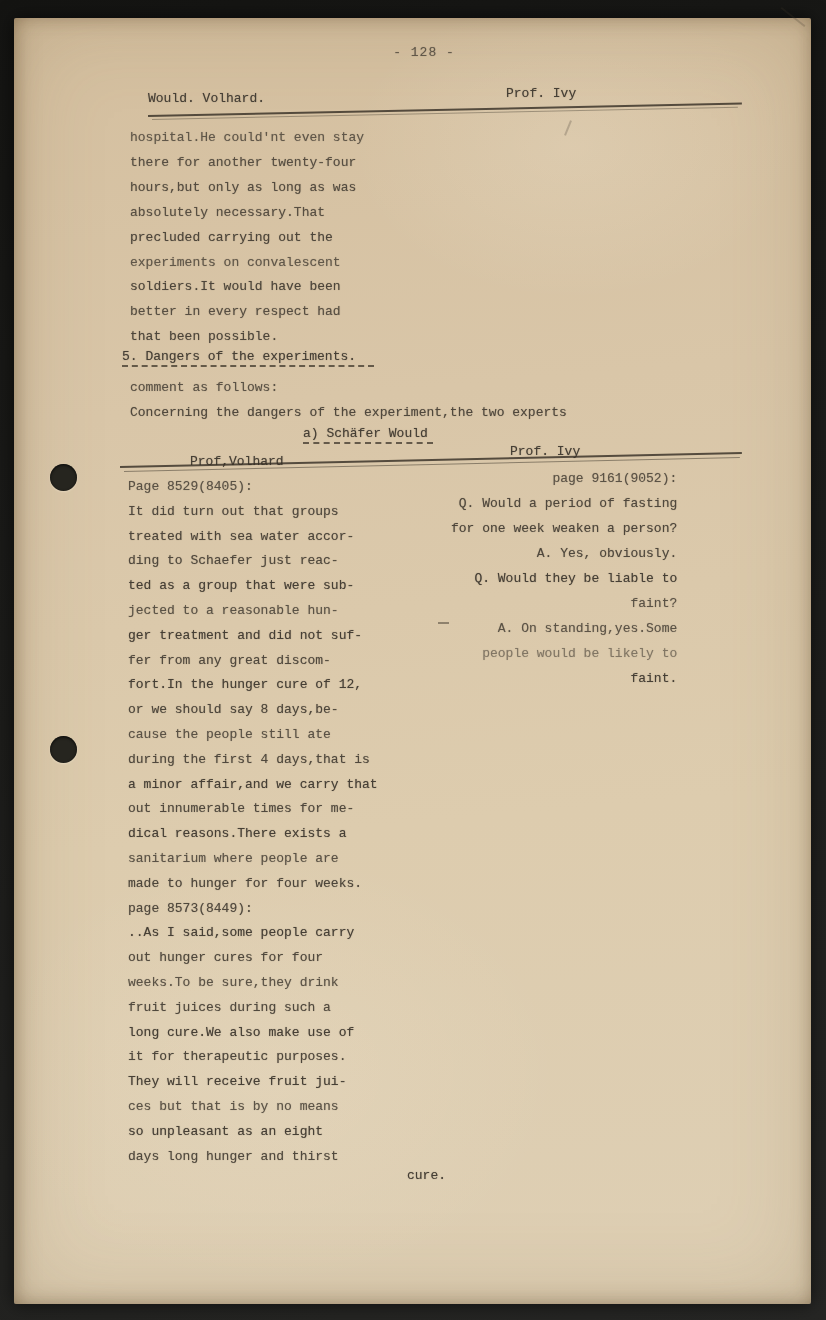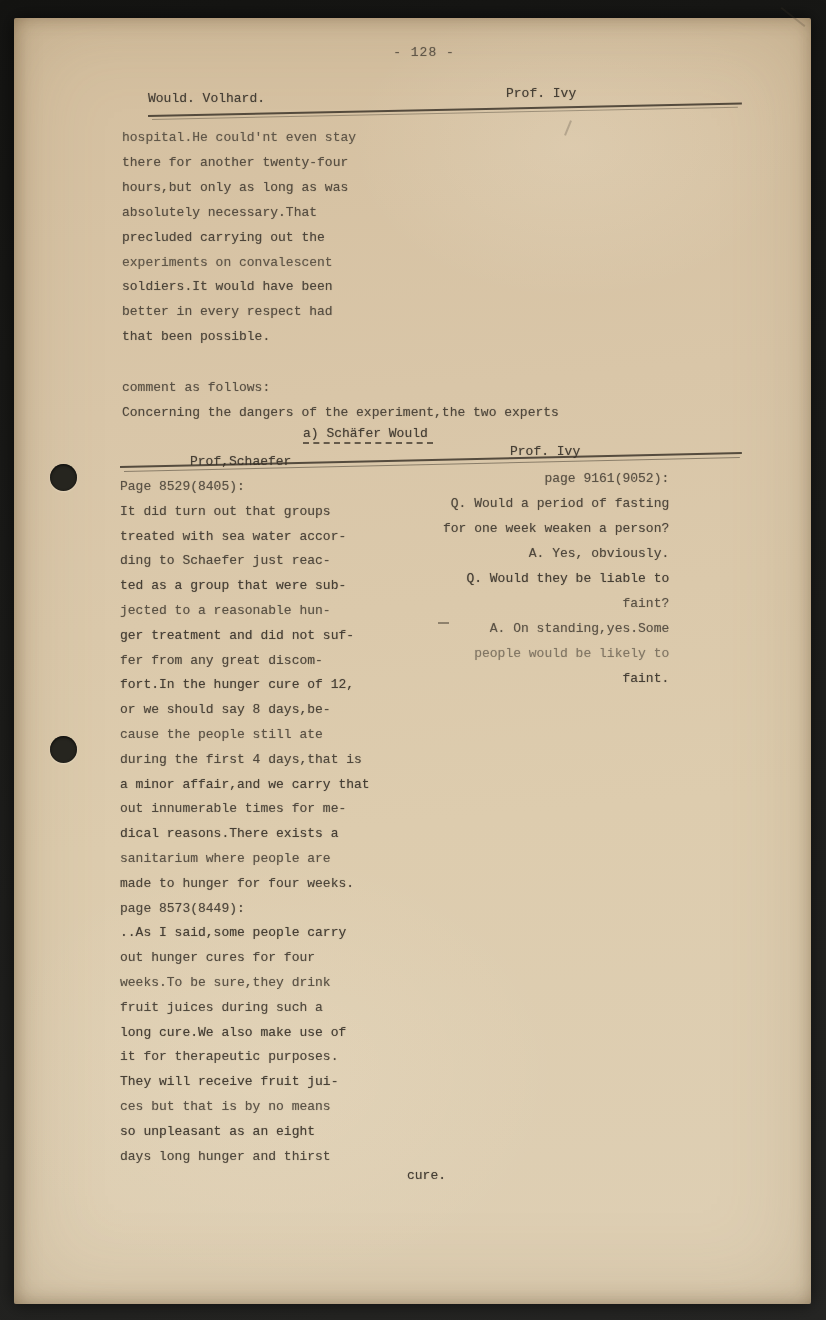--- a/index.html
+++ b/index.html
@@ -21,21 +21,21 @@
       inset -10px 0 22px -14px rgba(95,72,44,.4),
       inset 0 -12px 26px -16px rgba(95,72,44,.45),
       inset 0 10px 22px -14px rgba(95,72,44,.35);
     border-radius:2px;
   }
   .paper, .paper *{box-sizing:border-box;}
   .txt{
     position:absolute;color:#463f35;font-size:13px;white-space:pre;
     text-shadow:0 0 1px rgba(71,63,53,.55);
   }
-  .tline{white-space:pre;}
+  .tline{white-space:pre;margin-left:8px;}
   .intro .tline{line-height:24.9px;}
   .col-left .tline{line-height:24.8px;}
   .col-right .tline{line-height:25px;}
   .sec-intro .tline{line-height:25.4px;}
   .tline:nth-child(2n){opacity:.93;}
   .tline:nth-child(5n+1){opacity:.86;}
   .tline:nth-child(7n+3){opacity:.95;}
   .col-right .tline:nth-child(7){opacity:.85;}
   .col-right .tline:nth-child(8){opacity:.6;filter:blur(.3px);}
   .intro{opacity:.95;}
@@ -75,25 +75,26 @@
 
   <div class="txt pagenum">- 128 -</div>
 
   <div class="txt hdr-left">Would. Volhard.</div>
   <div class="txt hdr-right">Prof. Ivy</div>
   <div class="rule rule-top"></div>
   <div class="rule rule-top-b"></div>
 
   <div class="txt intro"><div class="tline">hospital.He could'nt even stay</div><div class="tline">there for another twenty-four</div><div class="tline">hours,but only as long as was</div><div class="tline">absolutely necessary.That</div><div class="tline">precluded carrying out the</div><div class="tline">experiments on convalescent</div><div class="tline">soldiers.It would have been</div><div class="tline">better in every respect had</div><div class="tline">that been possible.</div></div>
 
+  <div class="txt sec-head">5. Dangers of the experiments.</div>
   <div class="txt sec-intro"><div class="tline">comment as follows:</div><div class="tline">Concerning the dangers of the experiment,the two experts</div></div>
 
   <div class="txt group-head">a) Schäfer Would</div>
 
-  <div class="txt col-hdr-left">Prof,Schaefer</div>
+  <div class="txt col-hdr-left">Prof,Volhard</div>
   <div class="txt col-hdr-right">Prof. Ivy</div>
   <div class="rule rule-mid-a"></div>
   <div class="rule rule-mid-b"></div>
 
   <div class="txt col-left"><div class="tline">Page 8529(8405):</div><div class="tline">It did turn out that groups</div><div class="tline">treated with sea water accor-</div><div class="tline">ding to Schaefer just reac-</div><div class="tline">ted as a group that were sub-</div><div class="tline">jected to a reasonable hun-</div><div class="tline">ger treatment and did not suf-</div><div class="tline">fer from any great discom-</div><div class="tline">fort.In the hunger cure of 12,</div><div class="tline">or we should say 8 days,be-</div><div class="tline">cause the people still ate</div><div class="tline">during the first 4 days,that is</div><div class="tline">a minor affair,and we carry that</div><div class="tline">out innumerable times for me-</div><div class="tline">dical reasons.There exists a</div><div class="tline">sanitarium where people are</div><div class="tline">made to hunger for four weeks.</div><div class="tline">page 8573(8449):</div><div class="tline">..As I said,some people carry</div><div class="tline">out hunger cures for four</div><div class="tline">weeks.To be sure,they drink</div><div class="tline">fruit juices during such a</div><div class="tline">long cure.We also make use of</div><div class="tline">it for therapeutic purposes.</div><div class="tline">They will receive fruit jui-</div><div class="tline">ces but that is by no means</div><div class="tline">so unpleasant as an eight</div><div class="tline">days long hunger and thirst</div></div>
   <div class="txt cure-line">cure.</div>
 
   <div class="txt col-right"><div class="tline">page 9161(9052):</div><div class="tline">Q. Would a period of fasting</div><div class="tline">for one week weaken a person?</div><div class="tline">A. Yes, obviously.</div><div class="tline">Q. Would they be liable to</div><div class="tline">faint?</div><div class="tline">A. On standing,yes.Some</div><div class="tline">people would be likely to</div><div class="tline">faint.</div></div>
 
   <div class="mark stray-dash"></div>

